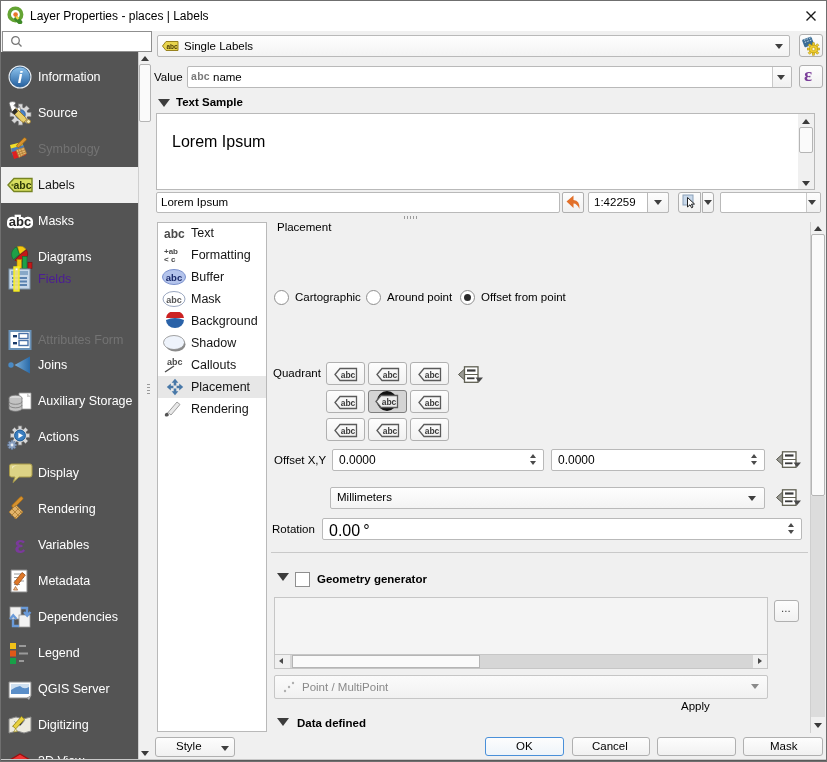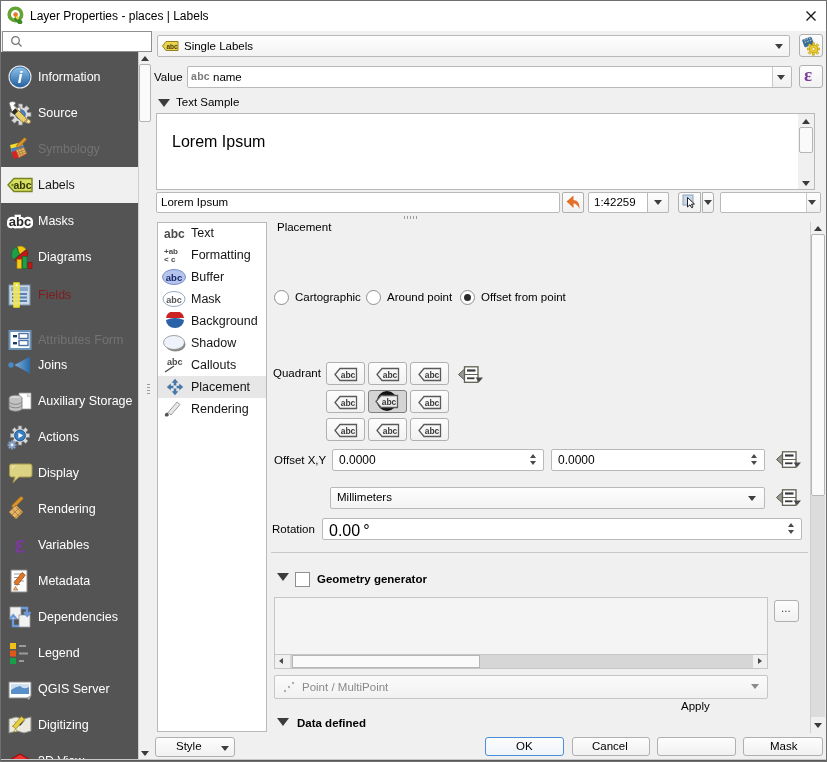--- a/index.html
+++ b/index.html
@@ -102,21 +102,21 @@
     <span class="ic"><svg viewBox="0 0 26 26" width="26" height="26">
         <path d="M10.5 2.5 a8 8 0 0 1 8.6 2.8 l-6.6 5.2 z" fill="#f4c810" stroke="#a8880a" stroke-width="0.6"></path>
         <path d="M9.5 3 a8 8 0 0 0 -3 12.6 l6-5.1 z" fill="#1ea048" stroke="#116a2c" stroke-width="0.6"></path>
         <path d="M13 10.8 l6.5-5 a8 8 0 0 1 -11.6 10.4 z" fill="#c41818" stroke="#7a0e0e" stroke-width="0.6"></path>
         <rect x="10" y="15.5" width="4.5" height="9" fill="#f4c810" stroke="#a8880a" stroke-width="0.6"></rect>
         <rect x="15.5" y="12.5" width="4.5" height="12" fill="#1ea048" stroke="#116a2c" stroke-width="0.6"></rect>
         <rect x="21" y="18.5" width="4" height="6" fill="#c41818" stroke="#7a0e0e" stroke-width="0.6"></rect>
       </svg></span>
     <span class="t">Diagrams</span>
   </div>
-<div class="sbitem" style="top:277px;color:#7f1d1d;">
+<div class="sbitem" style="top:261px;color:#4c1d95;">
     <span class="ic"><svg viewBox="0 0 26 26" width="26" height="26">
         <rect x="2" y="3" width="21" height="20" fill="#c8d8ea" stroke="#7a92a8" stroke-width="1"></rect>
         <rect x="4" y="5" width="17" height="4" fill="#88a8c8"></rect>
         <path d="M5 12 H20 M5 15.5 H20 M5 19 H20" stroke="#5a82b0" stroke-width="2"></path>
         <rect x="7" y="1" width="5" height="24" fill="#f0e27a" fill-opacity="0.9" stroke="#f8f018" stroke-width="1.4"></rect>
         <rect x="8.8" y="2.5" width="1.6" height="1.6" fill="#fff"></rect>
       </svg></span>
     <span class="t">Fields</span>
   </div>
 <div class="sbitem" style="top:322px;color:#737373;">
@@ -288,21 +288,21 @@
   </svg>
 <div class="lbl" style="left:154px;top:71px;">Value</div>
 <div class="inp" style="left:187px;top:66px;width:605px;height:22px;"></div>
 <div class="abs" style="left:772px;top:67px;width:19px;height:20px;background:linear-gradient(180deg,#fdfdfd,#f0f0f0);border-left:1px solid #c9c9c9;border-radius:0 2px 2px 0;"></div>
 <div class="lbl" style="left:191px;top:70px;font-size:10.5px;font-weight:bold;color:#7a7a7a;letter-spacing:0.3px;">abc</div>
 <div class="lbl" style="left:213px;top:71px;">name</div>
 <div class="tri-d" style="left:777px;top:75px;"></div>
 <div class="btn" style="left:799px;top:65px;width:24px;height:23px;"></div>
 <div class="lbl" style="left:804px;top:64px;font-size:19px;font-weight:bold;color:#7b3f9a;font-family:'Liberation Serif',serif;">ε</div>
 <div class="hdrtri" style="left:158px;top:99px;"></div>
-<div class="lbl" style="left:176px;top:96px;font-weight:normal;">Text Sample</div>
+<div class="lbl" style="left:176px;top:96px;font-weight:bold;">Text Sample</div>
 <div class="abs" style="left:156px;top:113px;width:659px;height:77px;background:#fff;border:1px solid #b9b9b9;"></div>
 <div class="lbl" style="left:172px;top:133px;font-size:16px;">Lorem Ipsum</div>
 <div class="abs" style="left:798px;top:114px;width:16px;height:75px;background:#f0f0f0;"></div>
 <div class="tri-u" style="left:802px;top:119px;border-bottom-color:#3a3a3a;"></div>
 <div class="tri-d" style="left:802px;top:181px;border-top-color:#3a3a3a;"></div>
 <div class="abs" style="left:799px;top:127px;width:14px;height:26px;background:#fafafa;border:1px solid #b5b5b5;border-radius:2px;"></div>
 <div class="inp" style="left:156px;top:192px;width:404px;height:21px;"></div>
 <div class="lbl" style="left:161px;top:196px;font-size:11.5px;">Lorem Ipsum</div>
 <div class="btn" style="left:562px;top:192px;width:22px;height:21px;border-radius:2px;"></div>
 <svg class="abs" style="left:565px;top:194px" width="17" height="17" viewBox="0 0 17 17">

